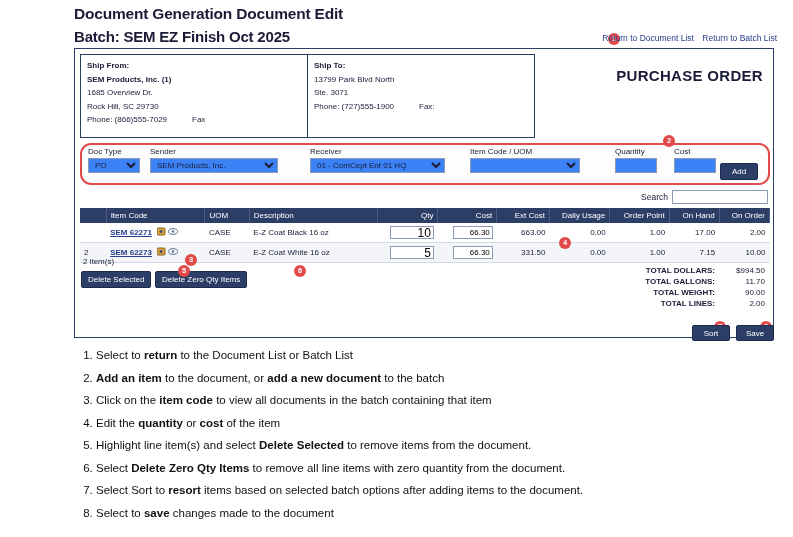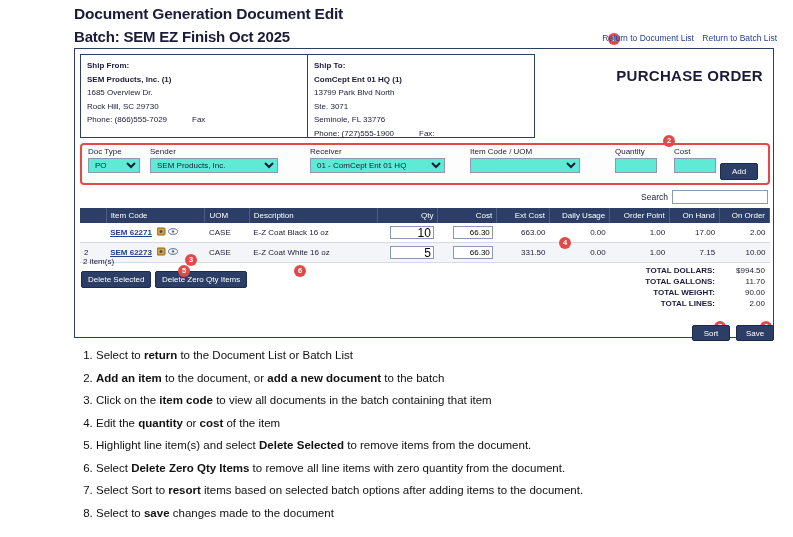--- a/index.html
+++ b/index.html
@@ -98,41 +98,41 @@
     letter-spacing: 0.3px;
   }
   
   .form-row {
     position: absolute;
     left: 5px;
     top: 94px;
     width: 690px;
     height: 42px;
     border: 2px solid #e24a4a;
-    border-radius: 4px;
+    border-radius: 11px;
     box-sizing: border-box;
     background: #fdfdfd;
   }
   .form-field {
     position: absolute;
     top: 2px;
     font-size: 8px;
     color: #1b1b38;
   }
   .form-field .flabel {
     display: block;
     margin-bottom: 2px;
     font-size: 8px;
   }
   select.inp, input.inp {
     font-family: "Liberation Sans", sans-serif;
     font-size: 8px;
     height: 15px;
     border: 1px solid #8a9ab5;
-    background: #5eead4;
+    background: #3b82f6;
     box-sizing: border-box;
     padding: 0 2px;
     color: #1b1b38;
   }
   .btn-add {
     position: absolute;
     right: 10px;
     top: 18px;
     width: 38px;
     height: 17px;
@@ -329,24 +329,22 @@
         <div class="addr-head">SEM Products, Inc. (1)</div>
         <div class="addr-line">1685 Overview Dr.</div>
         <div class="addr-line">Rock Hill, SC 29730</div>
         <div class="addr-phone">
           <span class="ph">Phone: (866)555-7029</span>
           <span>Fax</span>
         </div>
       </div>
       <div class="addr-col right">
         <div class="addr-head">Ship To:</div>
-        <div class="addr-head">ComCept Ent 01 HQ (1)</div>
         <div class="addr-line">13799 Park Blvd North</div>
         <div class="addr-line">Ste. 3071</div>
-        <div class="addr-line">Seminole, FL 33776</div>
         <div class="addr-phone">
           <span class="ph">Phone: (727)555-1900</span>
           <span>Fax:</span>
         </div>
       </div>
     </div>
 
     <div class="po-title">PURCHASE ORDER</div>
 
     <div class="badge" style="left:588px; top:86px; z-index:5;">2</div>

